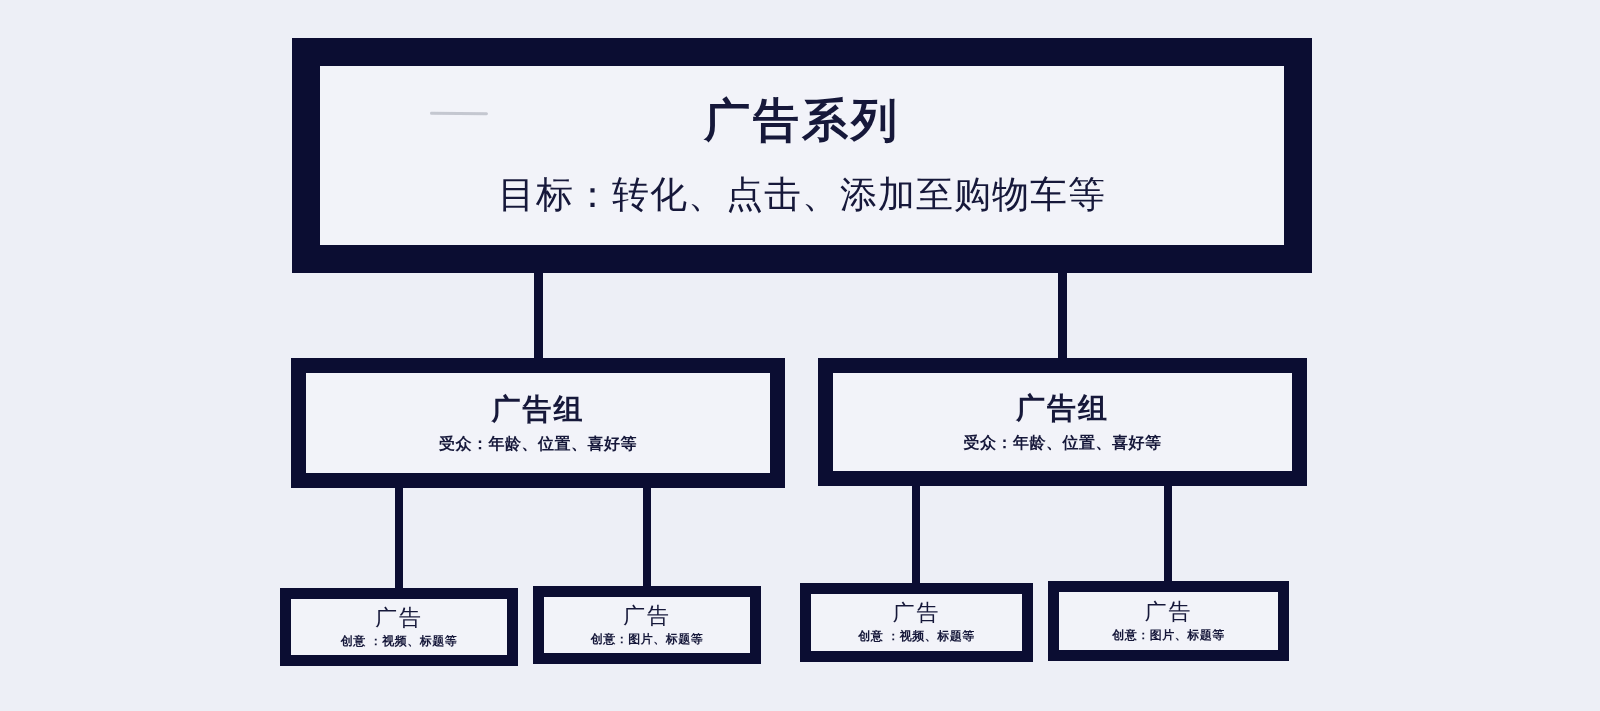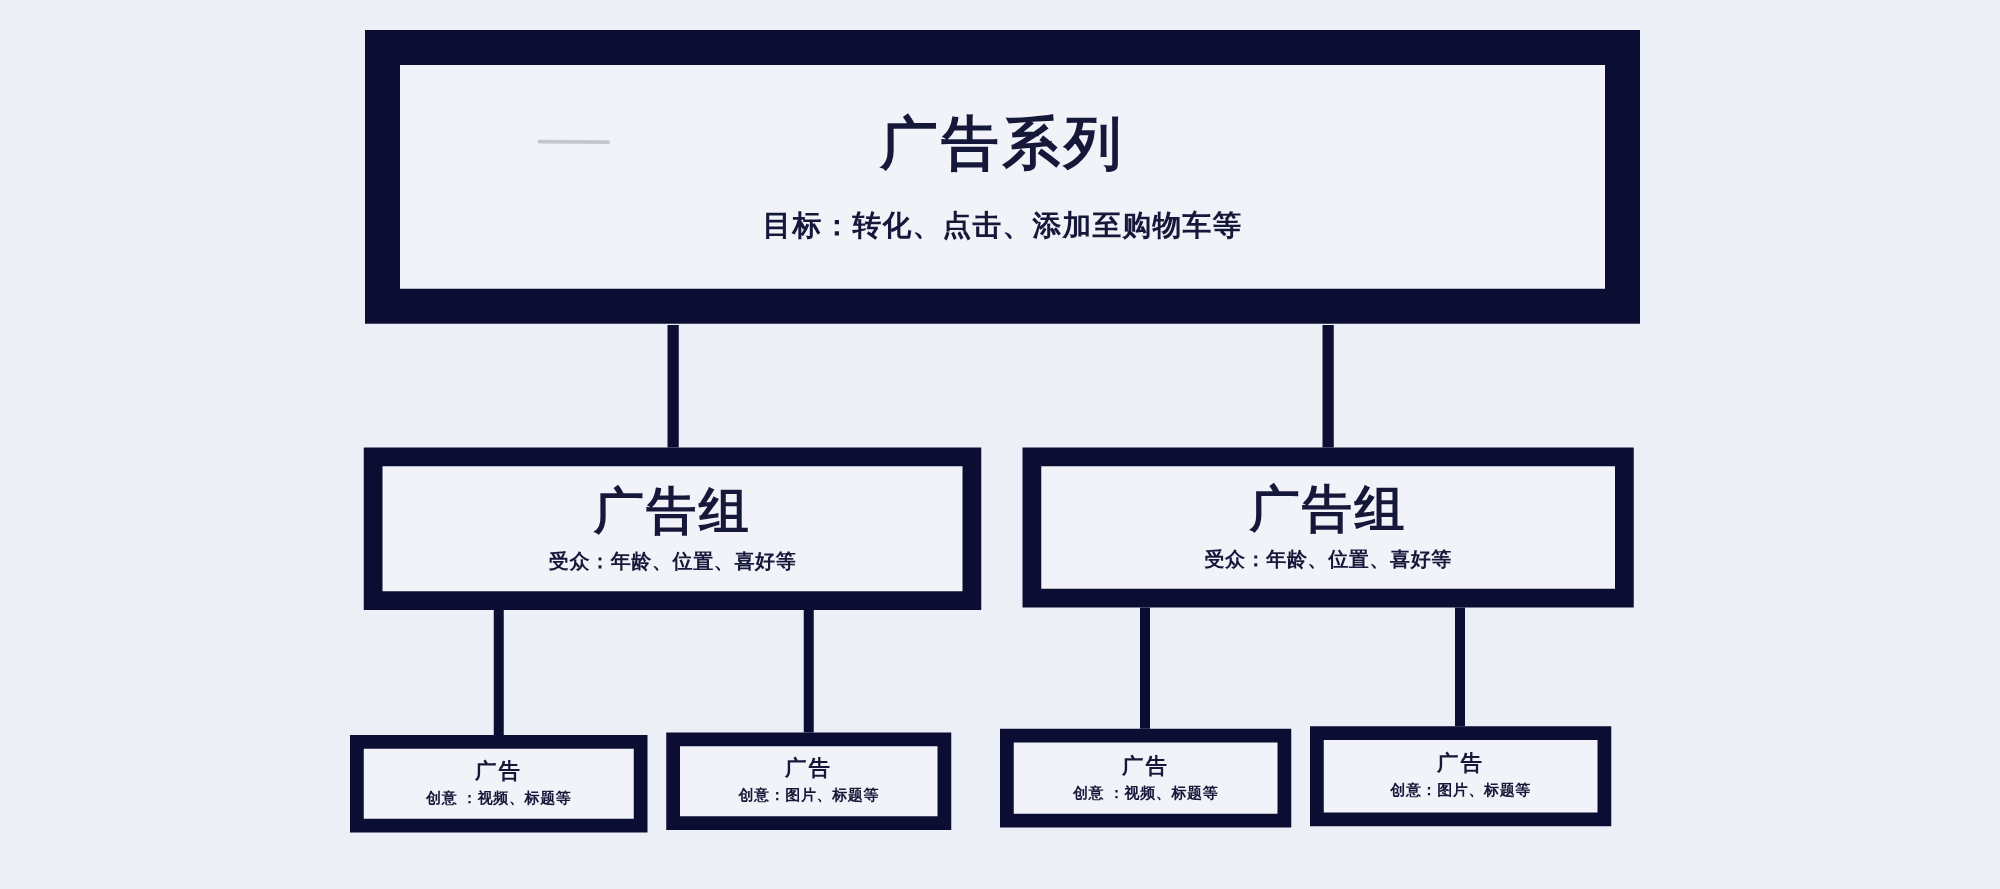--- a/index.html
+++ b/index.html
@@ -19,38 +19,38 @@
     border-color: #0b0d32;
     display: flex;
     flex-direction: column;
     align-items: center;
     justify-content: center;
     text-align: center;
     color: #16183a;
   }
 
   
-  .campaign { left: 292px; top: 24px; width: 1020px; height: 235px; border-width: 28px; gap: 26px; }
+  .campaign { left: 292px; top: 38px; width: 1020px; height: 235px; border-width: 28px; gap: 26px; }
   .campaign-title   { font-size: 46px; font-weight: 700; letter-spacing: 3px; line-height: 1.15; }
-  .campaign-subtitle{ font-size: 23px; font-weight: 700; letter-spacing: 1px; line-height: 1.2; }
+  .campaign-subtitle{ font-size: 37px; font-weight: 400; letter-spacing: 1px; line-height: 1.2; }
 
   
   .group { border-width: 15px; gap: 8px; }
   .group-1 { left: 291px; top: 358px; width: 494px; height: 130px; }
   .group-2 { left: 818px; top: 358px; width: 489px; height: 128px; }
-  .group-title    { font-size: 40px; font-weight: 700; letter-spacing: 2px; line-height: 1.15; }
+  .group-title    { font-size: 29px; font-weight: 700; letter-spacing: 2px; line-height: 1.15; }
   .group-subtitle { font-size: 16px; font-weight: 700; letter-spacing: 0.5px; line-height: 1.2; }
 
   
   .ad { border-width: 11px; gap: 4px; }
   .ad-1 { left: 280px;  top: 588px; width: 238px; height: 78px; }
   .ad-2 { left: 533px;  top: 586px; width: 228px; height: 78px; }
   .ad-3 { left: 800px;  top: 583px; width: 233px; height: 79px; }
   .ad-4 { left: 1048px; top: 581px; width: 241px; height: 80px; }
-  .ad-title    { font-size: 17px; font-weight: 700; letter-spacing: 2px; line-height: 1.1; }
+  .ad-title    { font-size: 22px; font-weight: 400; letter-spacing: 2px; line-height: 1.1; }
   .ad-subtitle { font-size: 12px; font-weight: 700; letter-spacing: 0.5px; line-height: 1.2; }
 
   
   .connector { position: absolute; background: #0b0d32; }
   .conn-c1 { left: 534px;  top: 260px; width: 9px; height: 100px; }
   .conn-c2 { left: 1058px; top: 260px; width: 9px; height: 100px; }
   .conn-g1a { left: 395px;  top: 484px; width: 8px; height: 106px; }
   .conn-g1b { left: 643px;  top: 484px; width: 8px; height: 104px; }
   .conn-g2a { left: 912px;  top: 482px; width: 8px; height: 103px; }
   .conn-g2b { left: 1164px; top: 482px; width: 8px; height: 101px; }

